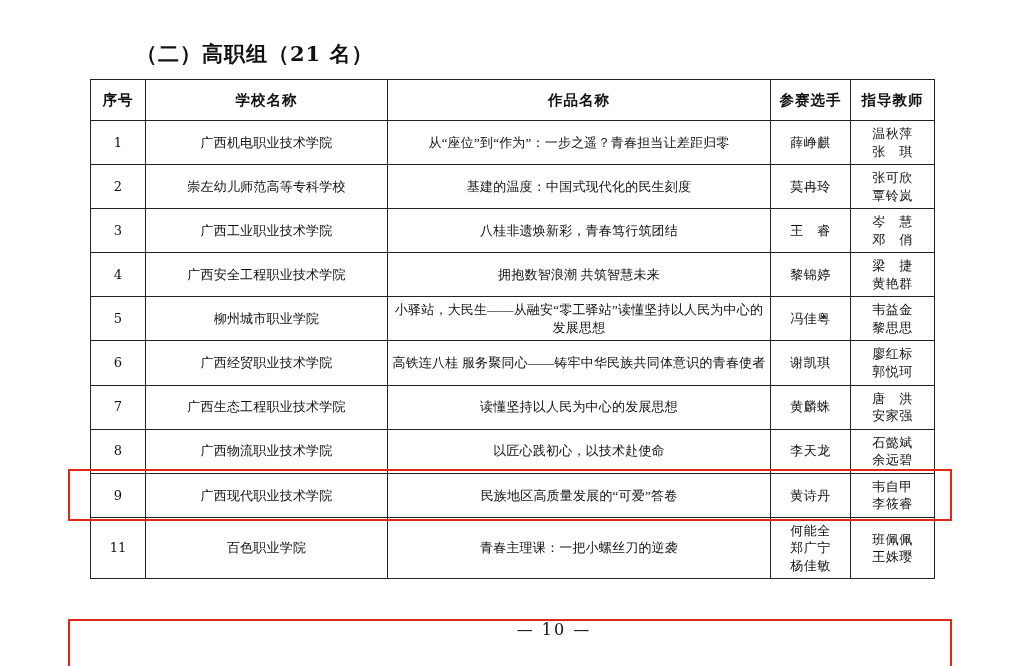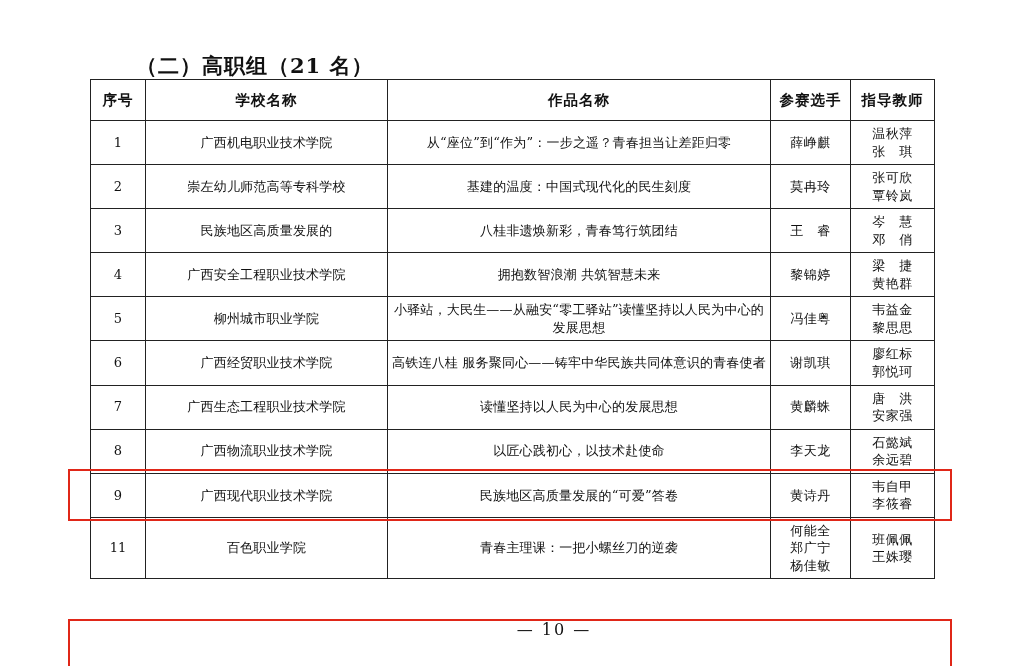--- a/index.html
+++ b/index.html
@@ -16,21 +16,21 @@
   }
   .page {
     position: relative;
     width: 1012px;
     height: 666px;
     box-sizing: border-box;
   }
   .section-heading {
     position: absolute;
     left: 136px;
-    top: 52px;
+    top: 40px;
     font-size: 21px;
     font-weight: bold;
     letter-spacing: 1px;
     font-family: "DejaVu Serif", "Liberation Serif", serif;
     color: #111;
   }
   .table-wrap {
     position: absolute;
     left: 90px;
     top: 79px;
@@ -60,21 +60,21 @@
     text-align: center;
   }
   col.c-idx { width: 55px; }
   col.c-school { width: 242px; }
   col.c-work { width: 383px; }
   col.c-student { width: 80px; }
   col.c-teacher { width: 84px; }
 
   td.idx { font-size: 13px; }
   td.school { font-size: 13.5px; letter-spacing: 0.2px; }
-  td.work { font-size: 13px; letter-spacing: 0.2px; padding-left: 6px; padding-right: 6px; }
+  td.work { font-size: 13px; letter-spacing: 0.2px; padding-left: 6px; padding-right: 6px; font-family: Liberation Serif, serif; }
   td.student, td.teacher { font-size: 13.5px; letter-spacing: 0.5px; }
   .names span { display: block; }
 
   tr.highlight td {
     box-shadow: none;
   }
   
   .hl-box {
     position: absolute;
     border: 2.5px solid #e02718;
@@ -141,21 +141,21 @@
             <td class="student names">
               <span>莫冉玲</span>
             </td>
             <td class="teacher names">
               <span>张可欣</span>
               <span>覃铃岚</span>
             </td>
           </tr>
           <tr>
             <td class="idx">3</td>
-            <td class="school">民族地区高质量发展的</td>
+            <td class="school">广西工业职业技术学院</td>
             <td class="work">八桂非遗焕新彩，青春笃行筑团结</td>
             <td class="student names">
               <span>王　睿</span>
             </td>
             <td class="teacher names">
               <span>岑　慧</span>
               <span>邓　俏</span>
             </td>
           </tr>
           <tr>

